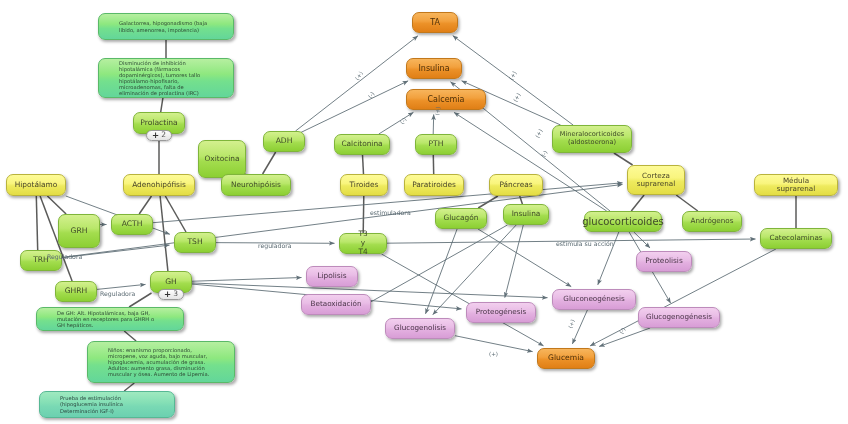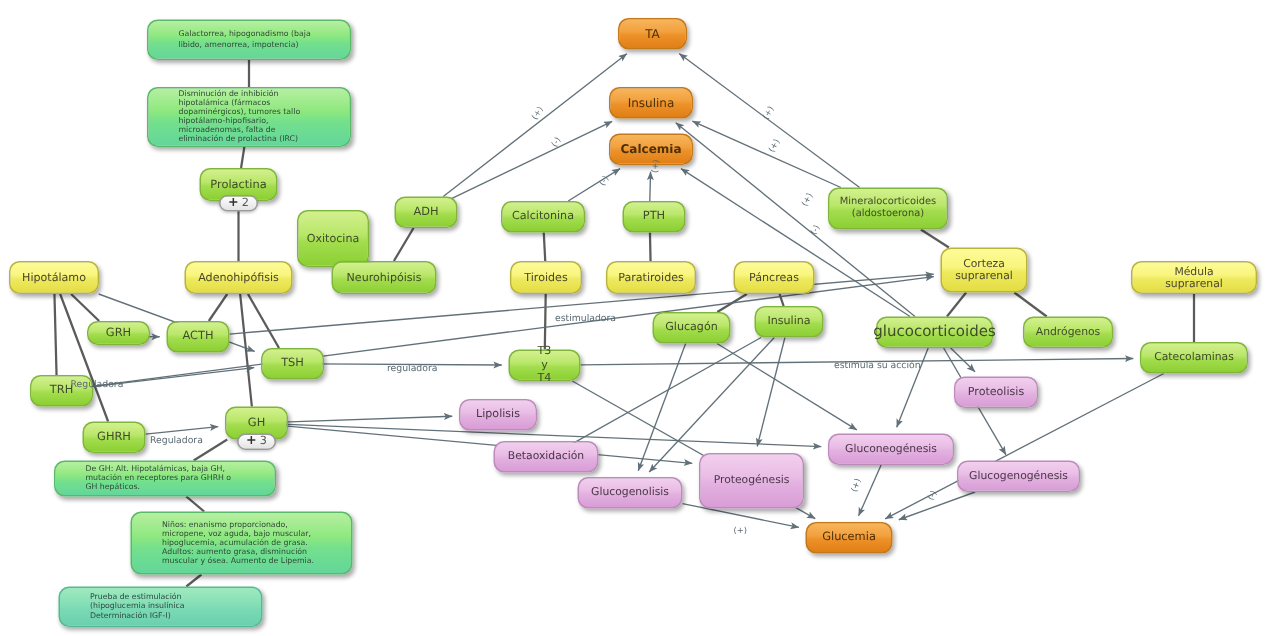--- a/index.html
+++ b/index.html
@@ -111,21 +111,21 @@
           <span class="plus">+</span>
           <span>2</span>
         </div>
       </div>
       <div class="node orange" style="left: 412px; top: 12px; width: 46px; height: 21px; font-size: 8px;">
         <span>TA</span>
       </div>
       <div class="node orange" style="left: 406px; top: 58px; width: 56px; height: 21px; font-size: 8px;">
         <span>Insulina</span>
       </div>
-      <div class="node orange" style="left: 406px; top: 89px; width: 56px; height: 21px; font-size: 8px; font-weight: bold;">
+      <div class="node orange" style="left: 406px; top: 89px; width: 80px; height: 21px; font-size: 8px;">
         <span>Calcemia</span>
       </div>
       <div class="node green" style="left: 198px; top: 140px; width: 48px; height: 38px; font-size: 7.4px;">
         <span>Oxitocina</span>
       </div>
       <div class="node green" style="left: 263px; top: 131px; width: 38px; height: 21px; font-size: 7.6px;">
         <span>ADH</span>
       </div>
       <div class="node green" style="left: 334px; top: 134px; width: 56px; height: 21px; font-size: 7.4px;">
         <span>Calcitonina</span>
@@ -153,21 +153,21 @@
       </div>
       <div class="node yellow" style="left: 489px; top: 174px; width: 54px; height: 22px; font-size: 7.4px;">
         <span>Páncreas</span>
       </div>
       <div class="node yellow" style="left: 627px; top: 165px; width: 58px; height: 30px; font-size: 7.2px;">
         <span>Corteza suprarenal</span>
       </div>
       <div class="node yellow" style="left: 754px; top: 174px; width: 84px; height: 22px; font-size: 7.2px;">
         <span>Médula suprarenal</span>
       </div>
-      <div class="node green" style="left: 58px; top: 214px; width: 38px; height: 16px; font-size: 7.6px;">
+      <div class="node green" style="left: 58px; top: 214px; width: 38px; height: 34px; font-size: 7.6px;">
         <span>GRH</span>
       </div>
       <div class="node green" style="left: 111px; top: 214px; width: 42px; height: 21px; font-size: 7.6px;">
         <span>ACTH</span>
       </div>
       <div class="node green" style="left: 435px; top: 208px; width: 52px; height: 21px; font-size: 7.4px;">
         <span>Glucagón</span>
       </div>
       <div class="node green" style="left: 503px; top: 204px; width: 46px; height: 21px; font-size: 7.4px;">
         <span>Insulina</span>
@@ -202,24 +202,24 @@
       </div>
       <div class="node pink" style="left: 306px; top: 266px; width: 52px; height: 21px; font-size: 7.4px;">
         <span>Lipolisis</span>
       </div>
       <div class="node pink" style="left: 636px; top: 251px; width: 56px; height: 21px; font-size: 7.4px;">
         <span>Proteolisis</span>
       </div>
       <div class="node pink" style="left: 552px; top: 289px; width: 84px; height: 21px; font-size: 7.2px;">
         <span>Gluconeogénesis</span>
       </div>
-      <div class="node pink" style="left: 466px; top: 302px; width: 70px; height: 37px; font-size: 7.2px;">
+      <div class="node pink" style="left: 466px; top: 302px; width: 70px; height: 21px; font-size: 7.2px;">
         <span>Proteogénesis</span>
       </div>
-      <div class="node pink" style="left: 301px; top: 294px; width: 70px; height: 21px; font-size: 7.2px; margin-left: 28px;">
+      <div class="node pink" style="left: 301px; top: 294px; width: 70px; height: 21px; font-size: 7.2px;">
         <span>Betaoxidación</span>
       </div>
       <div class="node pink" style="left: 385px; top: 318px; width: 70px; height: 21px; font-size: 7.2px;">
         <span>Glucogenolisis</span>
       </div>
       <div class="node pink" style="left: 638px; top: 307px; width: 82px; height: 21px; font-size: 7.2px;">
         <span>Glucogenogénesis</span>
       </div>
       <div class="node orange" style="left: 537px; top: 348px; width: 58px; height: 21px; font-size: 7.6px;">
         <span>Glucemia</span>

